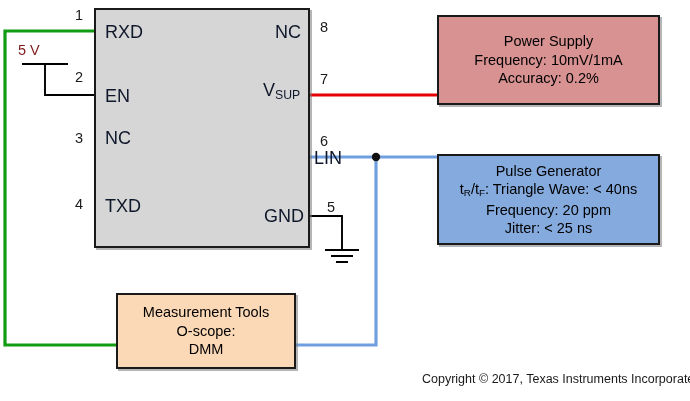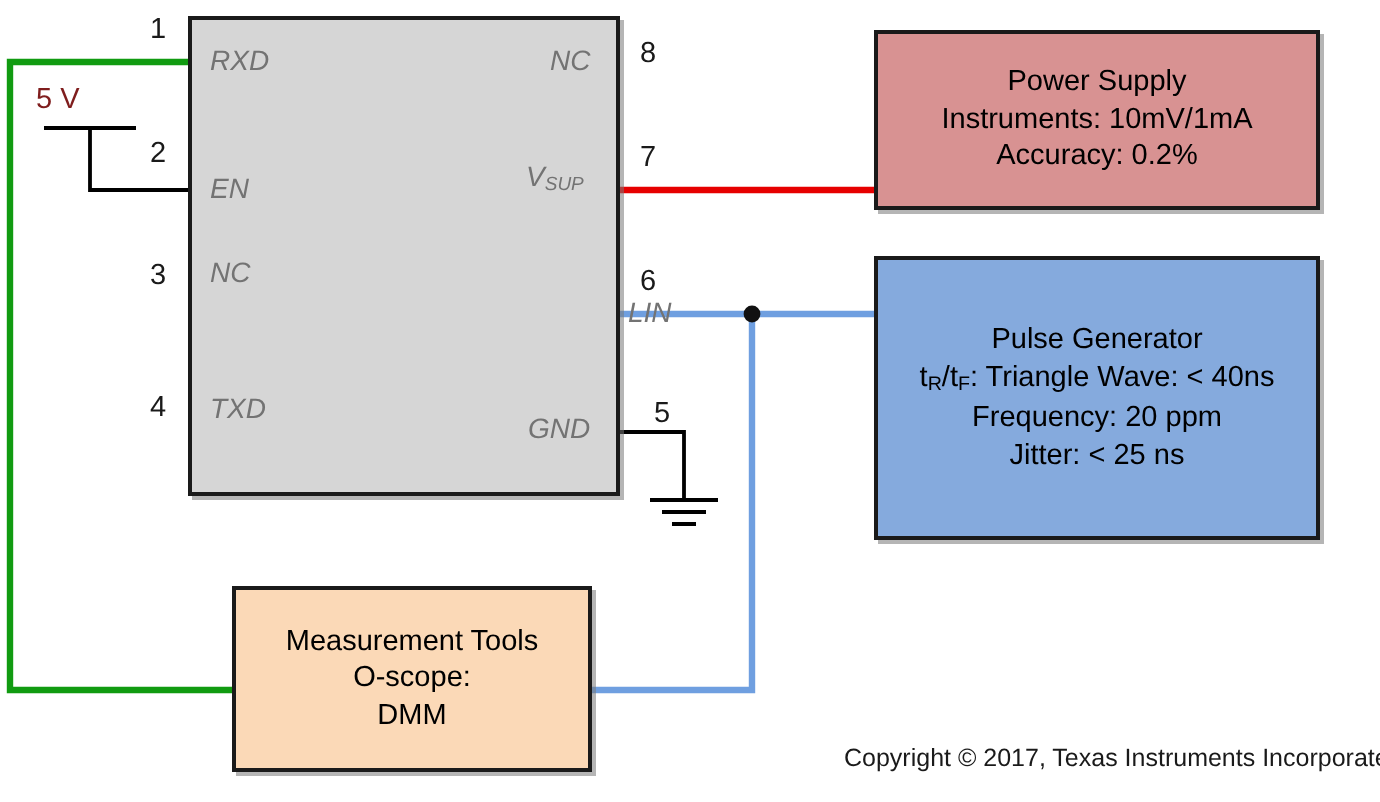--- a/index.html
+++ b/index.html
@@ -44,47 +44,46 @@
   #power-supply-box {
     left: 437px;
     top: 15px;
     width: 223px;
     height: 90px;
     background: #d89292;
     box-shadow: 2px 2px 0 rgba(120,120,120,0.55);
   }
   #pulse-generator-box {
     left: 437px;
-    top: 128px;
+    top: 154px;
     width: 223px;
-    height: 142px;
+    height: 91px;
     background: #85aadd;
     box-shadow: 2px 2px 0 rgba(120,120,120,0.55);
   }
   #measurement-tools-box {
     left: 116px;
     top: 293px;
     width: 180px;
-    height: 93px;
+    height: 76px;
     background: #fbd9b7;
     box-shadow: 2px 2px 0 rgba(120,120,120,0.55);
   }
   .box-line {
     font-size: 14.5px;
     line-height: 18.5px;
     color: #000000;
     white-space: nowrap;
     text-align: center;
   }
   .pin-label {
     position: absolute;
-    font-size: 14px;
-    color: #737373;
+    font-size: 18px;
+    color: #0f172a;
     white-space: nowrap;
-    font-style: italic;
   }
   .pin-number {
     position: absolute;
     font-size: 14.5px;
     color: #1a1a1a;
     white-space: nowrap;
   }
   .free-label {
     position: absolute;
     font-size: 14.5px;
@@ -159,21 +158,21 @@
   <div class="pin-number" style="left:320px; top:71px;">7</div>
   <div class="pin-number" style="left:320px; top:133px;">6</div>
   <div class="pin-number" style="left:327px; top:199px;">5</div>
 
   <div class="free-label" style="left:18px; top:42px;">5 V</div>
 
   <div id="vps-label"><span>V</span><sub>PS</sub></div>
 
   <div class="box" id="power-supply-box">
     <div class="box-line">Power Supply</div>
-    <div class="box-line">Instruments: 10mV/1mA</div>
+    <div class="box-line">Frequency: 10mV/1mA</div>
     <div class="box-line">Accuracy: 0.2%</div>
   </div>
 
   <div class="box" id="pulse-generator-box">
     <div class="box-line">Pulse Generator</div>
     <div class="box-line"><span>t</span><sub>R</sub><span>/t</span><sub>F</sub><span>: Triangle Wave: &lt; 40ns</span></div>
     <div class="box-line">Frequency: 20 ppm</div>
     <div class="box-line">Jitter: &lt; 25 ns</div>
   </div>
 

